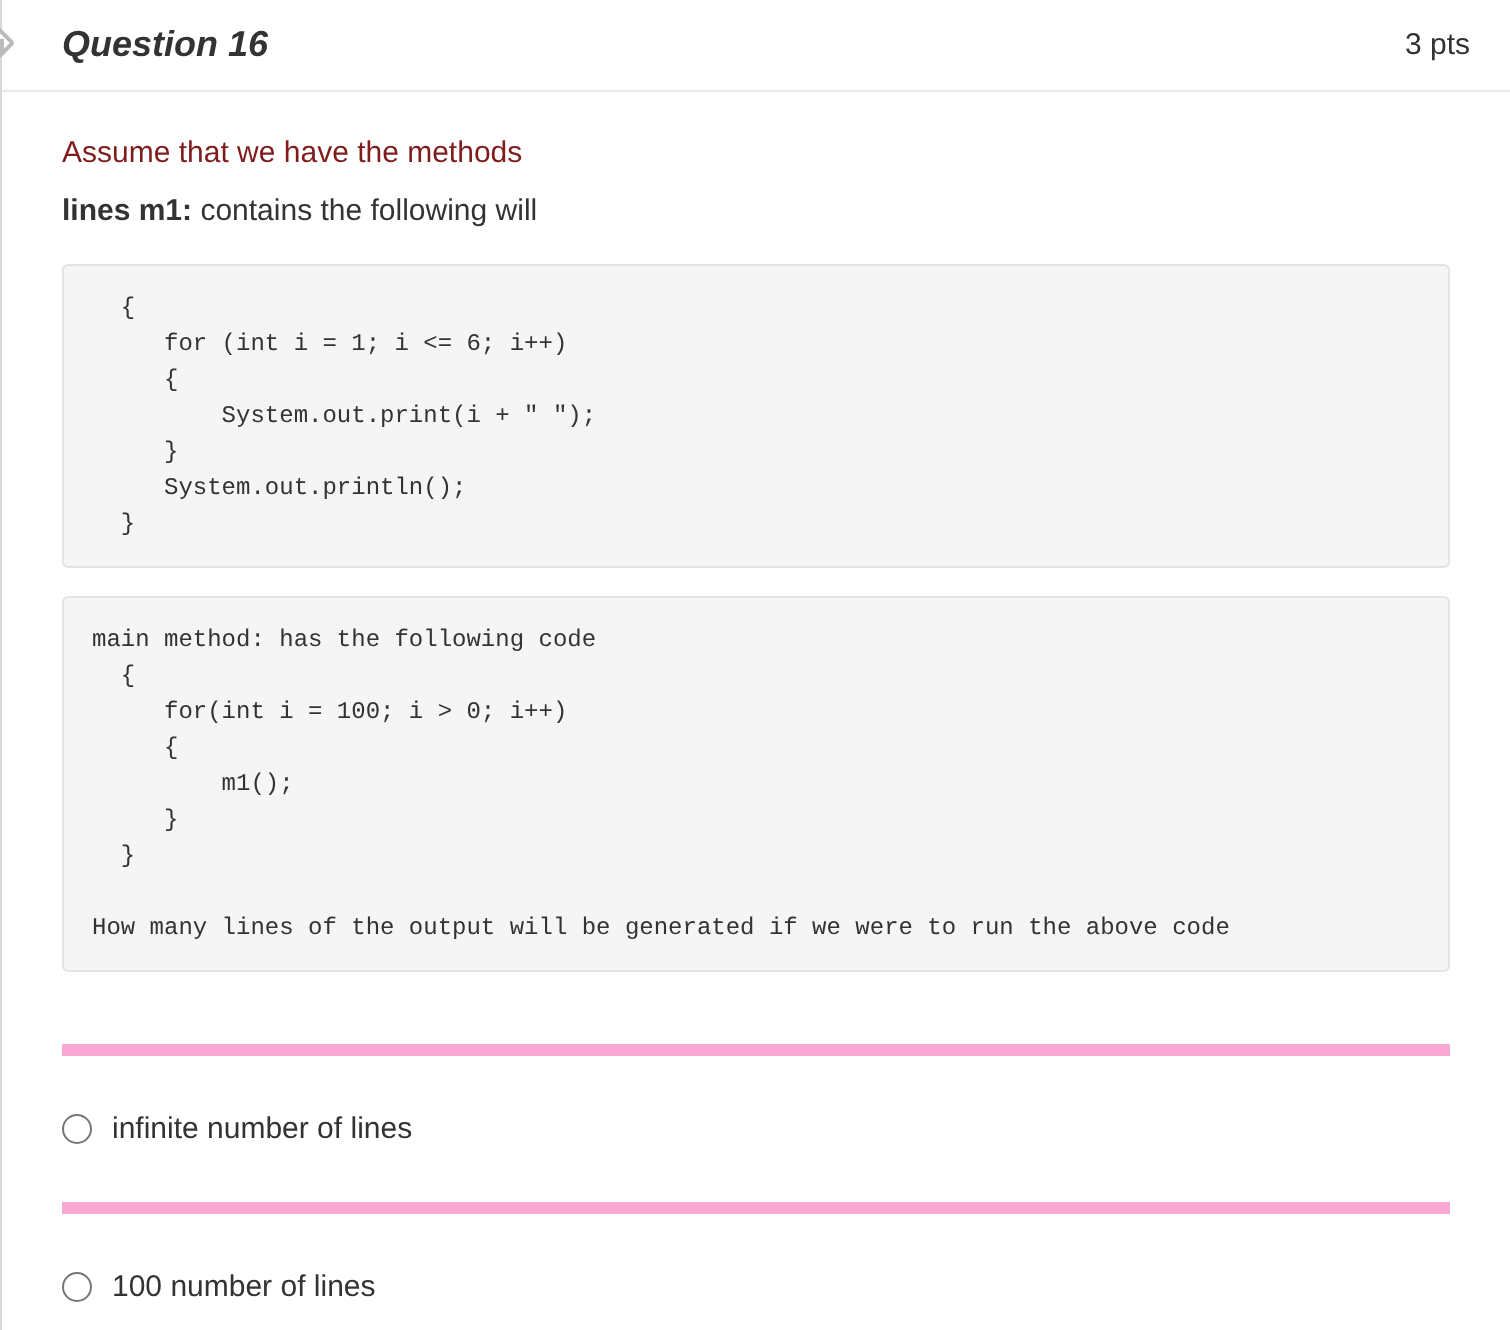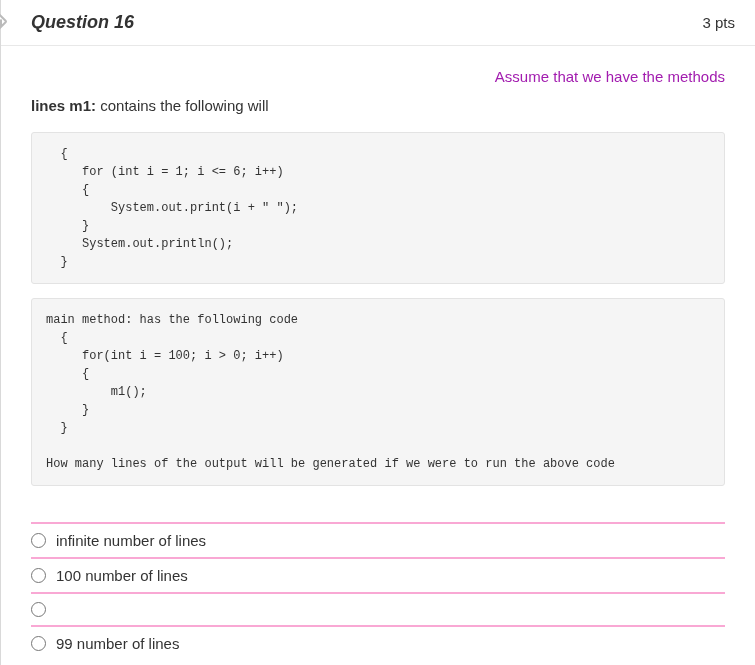--- a/index.html
+++ b/index.html
@@ -53,23 +53,22 @@
     border-bottom: 2px solid #bbb;
     top: 2px;
     left: 2px;
     transform: rotate(-45deg);
   }
   .body {
     padding: 22px 30px 0 30px;
   }
   .prompt-line1 {
     font-size: 15px;
-    color: #a21caf;
+    color: #7f1d1d;
     margin-bottom: 12px;
-    text-align: right;
   }
   .prompt-line2 {
     font-size: 15px;
     color: #333;
     margin-bottom: 18px;
   }
   .prompt-line2 .bold { font-weight: 700; }
   .codeblock {
     background: #f5f5f5;
     border: 1px solid #e3e3e3;
@@ -81,22 +80,22 @@
     white-space: pre;
     line-height: 1.5;
     margin-bottom: 14px;
   }
   .options {
     margin-top: 36px;
   }
   .option {
     display: flex;
     align-items: center;
-    padding: 8px 0;
-    border-top: 2px solid #f9a8d4;
+    padding: 28px 0;
+    border-top: 6px solid #f9a8d4;
     cursor: pointer;
   }
   .option input[type="radio"] {
     width: 15px;
     height: 15px;
     margin-right: 10px;
   }
   .option-label {
     font-size: 15px;
     color: #333;

